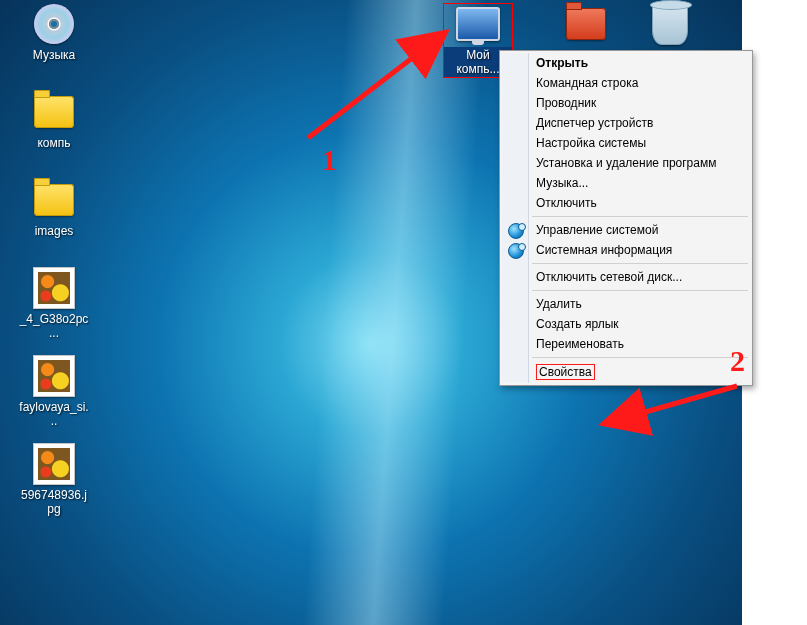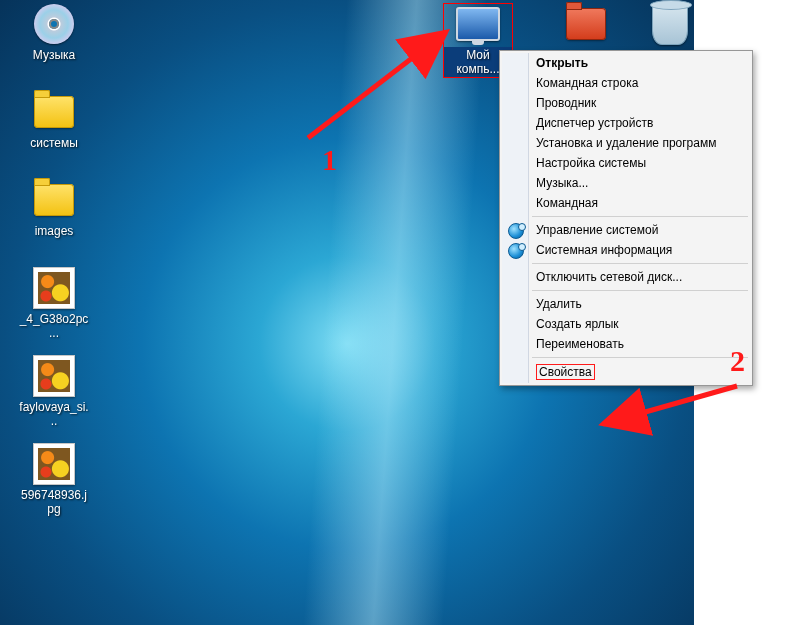--- a/index.html
+++ b/index.html
@@ -9,20 +9,21 @@
     height: 625px;
     overflow: hidden;
     font-family: "Segoe UI", Tahoma, sans-serif;
     font-size: 12px;
   }
   .desktop {
     position: relative;
     width: 694px;
     height: 625px;
     background: radial-gradient(circle at 50% 55%, #7eddf4 0%, #2ba7d4 18%, #0d74b1 42%, #094f82 70%, #06335a 100%);
+    padding-left: 48px;
   }
   .light-beam {
     position: absolute;
     left: 325px; top: 0;
     width: 140px; height: 625px;
     background: linear-gradient(90deg, rgba(255,255,255,0) 0%, rgba(190,240,255,0.45) 50%, rgba(255,255,255,0) 100%);
     transform: skewX(-4deg);
     pointer-events: none;
   }
   .icon {
@@ -185,21 +186,21 @@
     <div class="glyph">
         <div class="cd-glyph"></div>
       </div>
     <div class="label">Музыка</div>
   </div>
 
   <div class="icon" style="left:16px;top:92px">
     <div class="glyph">
         <div class="folder-glyph"></div>
       </div>
-    <div class="label">системы</div>
+    <div class="label">компь</div>
   </div>
 
   <div class="icon" style="left:16px;top:180px">
     <div class="glyph">
         <div class="folder-glyph"></div>
       </div>
     <div class="label">images</div>
   </div>
 
   <div class="icon" style="left:16px;top:268px">
@@ -244,24 +245,24 @@
     <div class="label"></div>
   </div>
 
   <div class="context-menu" style="left:499px;top:50px">
     <div class="gutter"></div>
 
     <div class="menu-item bold"><span>Открыть</span></div>
     <div class="menu-item"><span>Командная строка</span></div>
     <div class="menu-item"><span>Проводник</span></div>
     <div class="menu-item"><span>Диспетчер устройств</span></div>
+    <div class="menu-item"><span>Настройка системы</span></div>
     <div class="menu-item"><span>Установка и удаление программ</span></div>
-    <div class="menu-item"><span>Настройка системы</span></div>
     <div class="menu-item"><span>Музыка...</span></div>
-    <div class="menu-item"><span>Командная</span></div>
+    <div class="menu-item"><span>Отключить</span></div>
     <div class="menu-sep"></div>
     <div class="menu-item">
       <span class="micon">
           <div class="globe"></div>
         </span>
       <span>Управление системой</span>
     </div>
     <div class="menu-item">
       <span class="micon">
           <div class="globe"></div>

